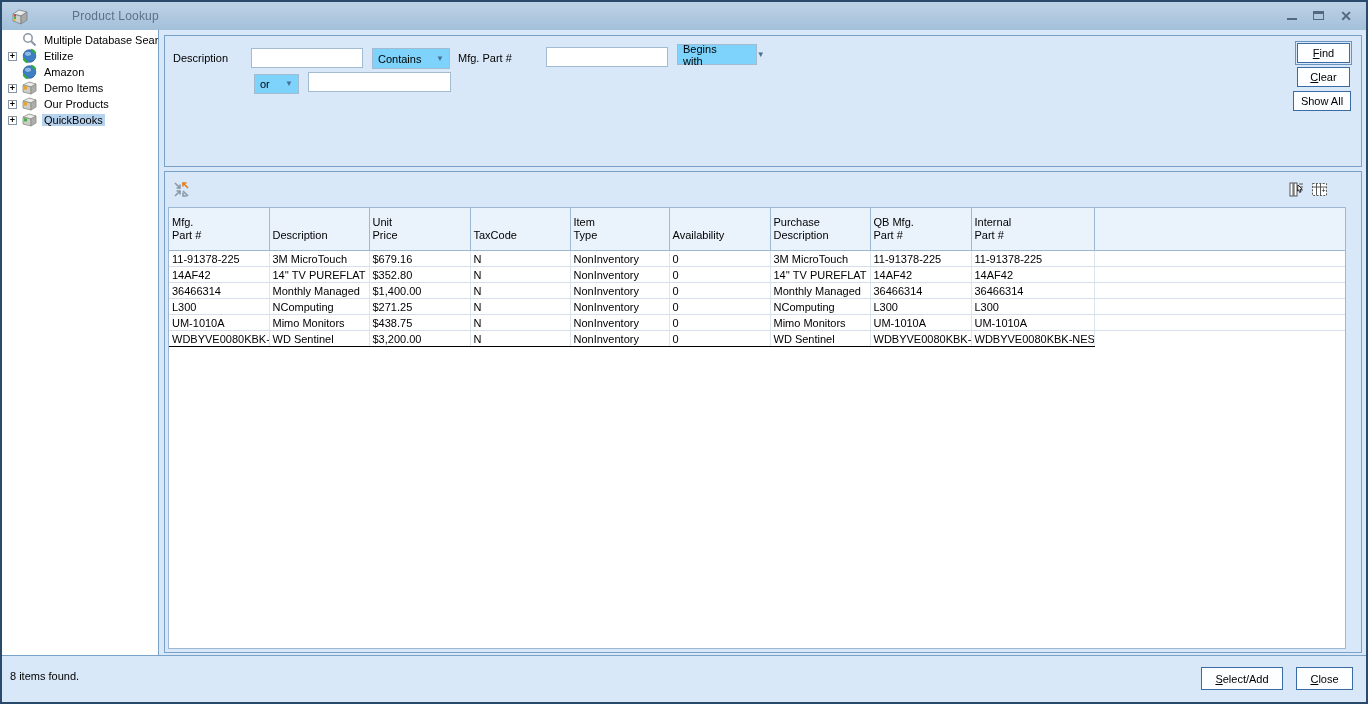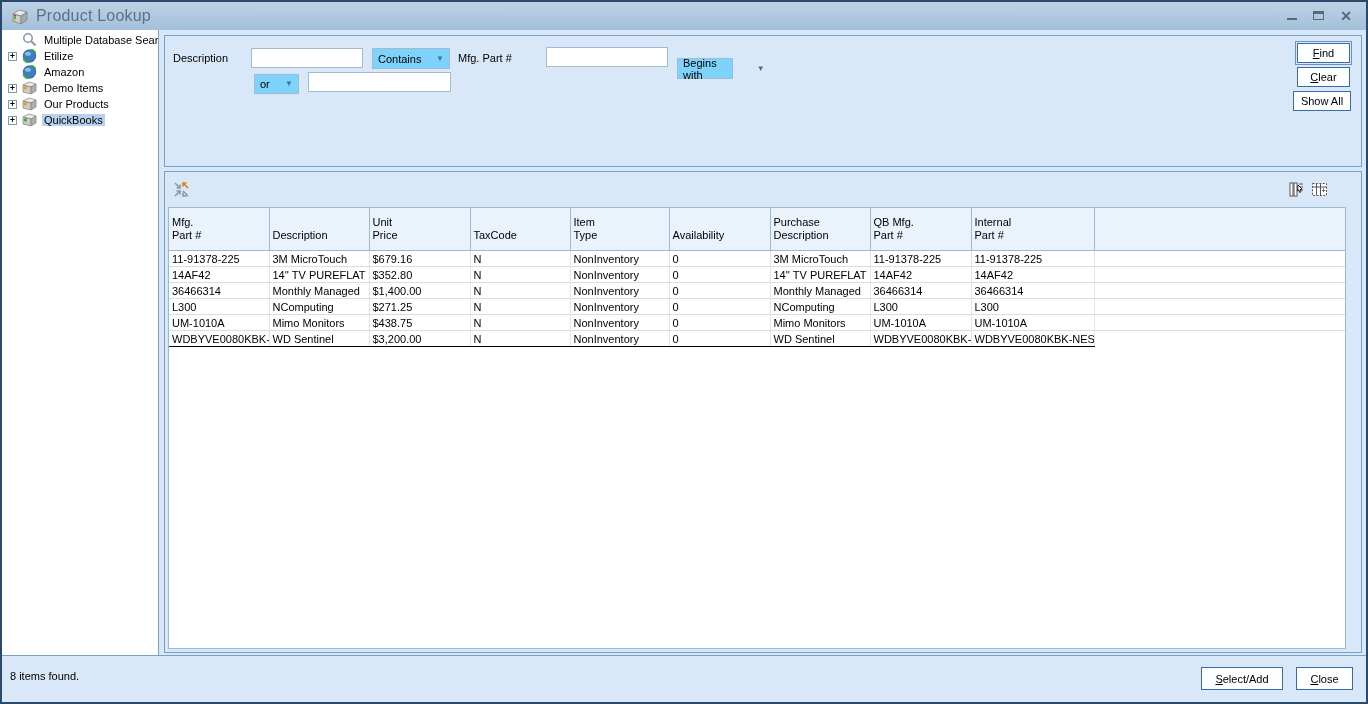--- a/index.html
+++ b/index.html
@@ -10,21 +10,21 @@
     font-family:"Liberation Sans", sans-serif; font-size:11px; color:#000;
     overflow:hidden;
   }
   
   .titlebar {
     position:absolute; left:0; top:0; right:0; height:28px;
     background:linear-gradient(#bdd2e6,#a3c0da);
     display:flex; align-items:center; padding:0 8px;
   }
   .title-icon { width:20px; height:17px; margin-right:6px; }
-  .title-text { color:#5d7186; font-size:16px; letter-spacing:0.2px; }
+  .title-text { color:#5d7186; font-size:12px; letter-spacing:0.2px;margin-left:36px; }
   .win-controls { margin-left:auto; display:flex; align-items:center; gap:16px; padding-right:6px; }
   .win-btn { color:#54687e; font-size:12px; line-height:12px; cursor:default; text-align:center; }
   .glyph-max { display:inline-block; width:11px; height:9px; border:1px solid #54687e; border-top:3px solid #54687e; }
   .glyph-min { display:inline-block; width:10px; border-bottom:2px solid #54687e; height:8px; }
   
   .sidebar {
     position:absolute; left:0; top:28px; width:157px; height:625px;
     background:#fff; border-right:1px solid #7aa2c8; overflow:hidden; padding-top:2px;
   }
   .tree-item { display:flex; align-items:center; height:16px; white-space:nowrap; }
@@ -180,21 +180,21 @@
 
   <div class="form-panel">
     <span class="fp-label" style="left:8px; top:16px;">Description</span>
     <input class="tbox" style="left: 86px; top: 12px; width: 112px;" value="">
     <div class="select" style="left:207px; top:12px; width:78px;">
       <span>Contains</span>
       <span class="arrow">▼</span>
     </div>
     <span class="fp-label" style="left:293px; top:16px;">Mfg. Part #</span>
     <input class="tbox" style="left: 381px; top: 11px; width: 122px;" value="">
-    <div class="select" style="left:512px; top:22px; width:56px;gap:40px;">
+    <div class="select" style="left:512px; top:8px; width:80px;gap:40px;">
       <span>Begins with</span>
       <span class="arrow">▼</span>
     </div>
     <div class="select" style="left:89px; top:38px; width:45px; height:20px;justify-content:center;">
       <span>or</span>
       <span class="arrow">▼</span>
     </div>
     <input class="tbox" style="left: 143px; top: 36px; width: 143px;" value="">
     <button class="btn focused" style="left:1132px; top:7px; width:53px; height:20px;"><u>F</u>ind</button>
     <button class="btn" style="left:1132px; top:31px; width:53px; height:20px;"><u>C</u>lear</button>

